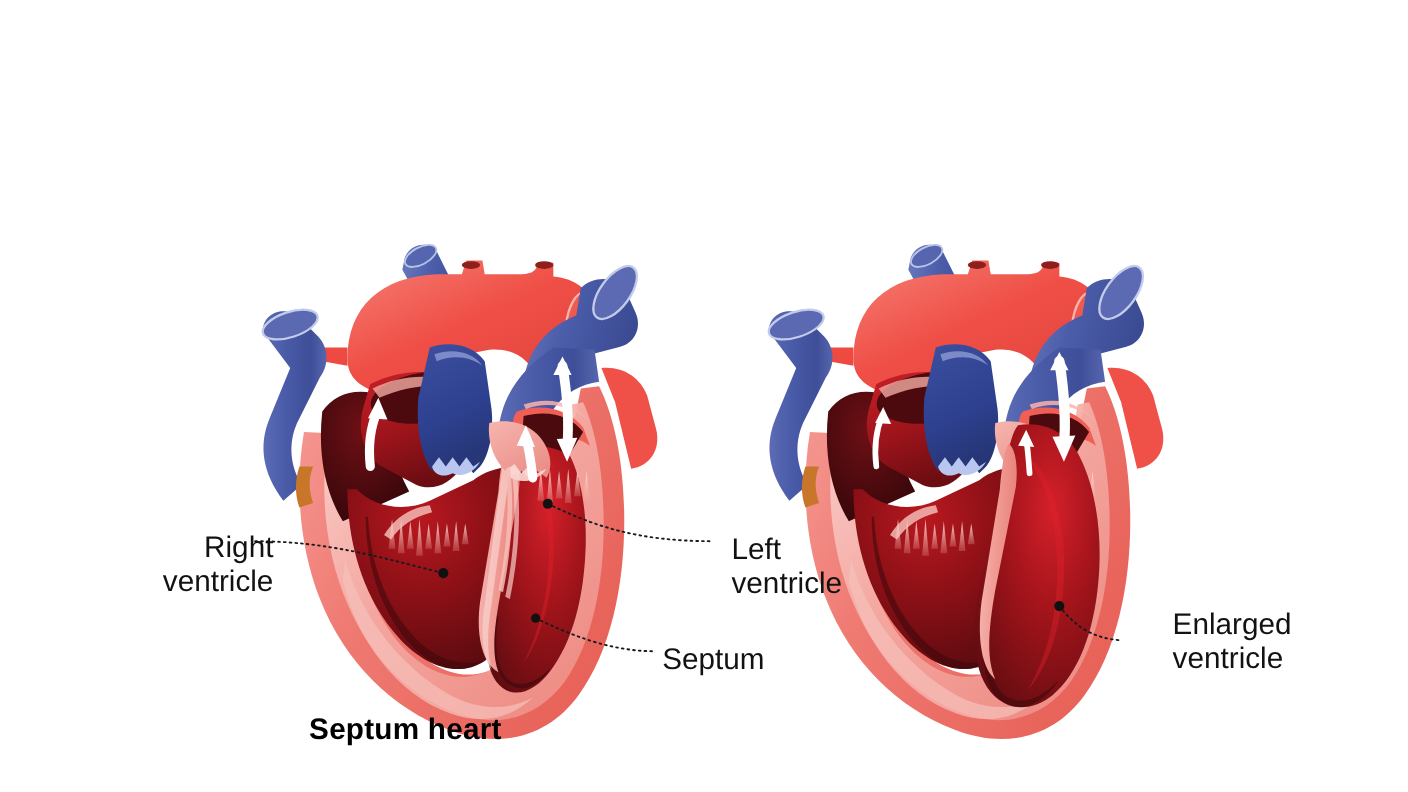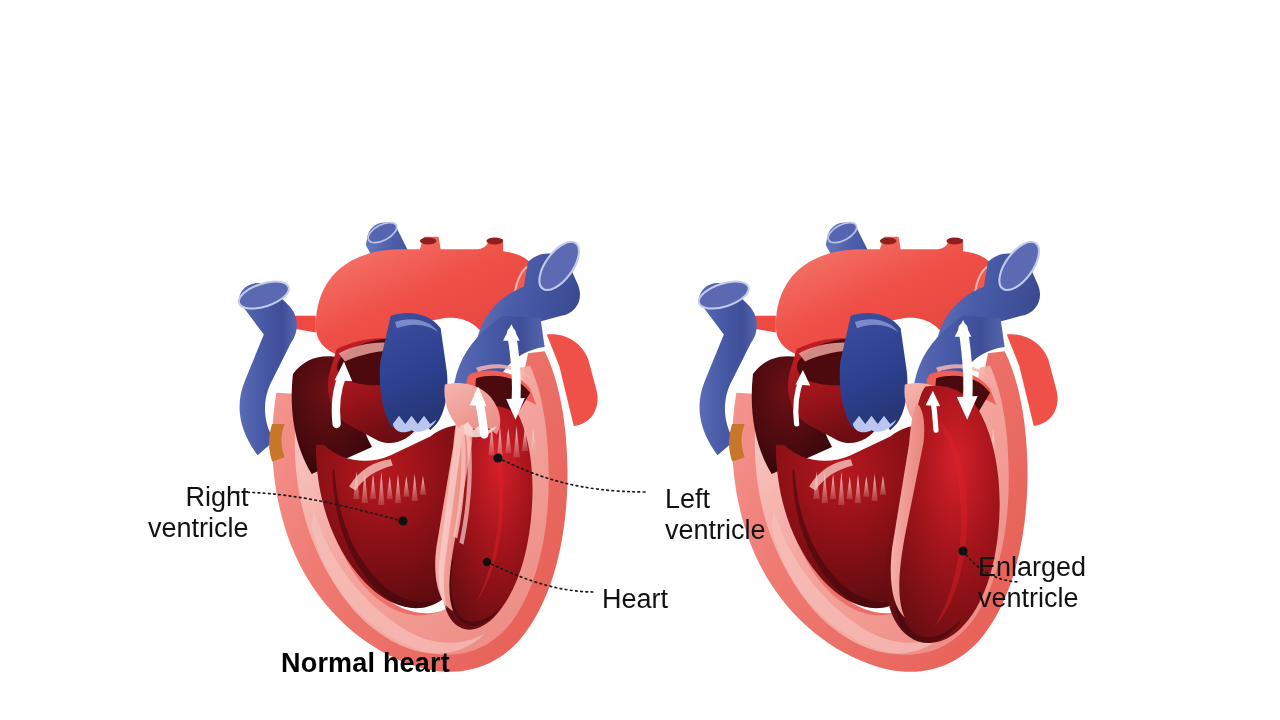--- a/index.html
+++ b/index.html
@@ -39,21 +39,21 @@
     font-weight: normal;
     font-size: 27px;
     line-height: 31px;
     color: #121212;
     white-space: nowrap;
   }
   .anno.right-align { text-align: right; }
   #anno-right-ventricle    { left: 148px; top: 482px; }
   #anno-left-ventricle     { left: 665px; top: 484px; }
   #anno-septum             { left: 602px; top: 584px; }
-  #anno-enlarged-ventricle { left: 978px; top: 552px; }
+  #anno-enlarged-ventricle { left: 1066px; top: 552px; }
 </style>
 </head>
 <body>
 
 <div id="stage">
   <svg id="heart-svg" width="1280" height="720" viewBox="0 0 1280 720" xmlns="http://www.w3.org/2000/svg">
     <defs>
 
       <linearGradient id="gVeinBody" x1="0" y1="0" x2="1" y2="0">
         <stop offset="0%" stop-color="#5c6cb5"></stop>
@@ -397,23 +397,23 @@
     <div>Right</div>
     <div>ventricle</div>
   </div>
 
   <div class="anno" id="anno-left-ventricle">
     <div>Left</div>
     <div>ventricle</div>
   </div>
 
   <div class="anno" id="anno-septum">
-    <div>Heart</div>
+    <div>Septum</div>
   </div>
 
   <div class="anno" id="anno-enlarged-ventricle">
     <div>Enlarged</div>
     <div>ventricle</div>
   </div>
 
   
-  <div class="figure-caption" id="caption-normal">Normal heart</div>
+  <div class="figure-caption" id="caption-normal">Septum heart</div>
 </div>
 
 </body></html>

